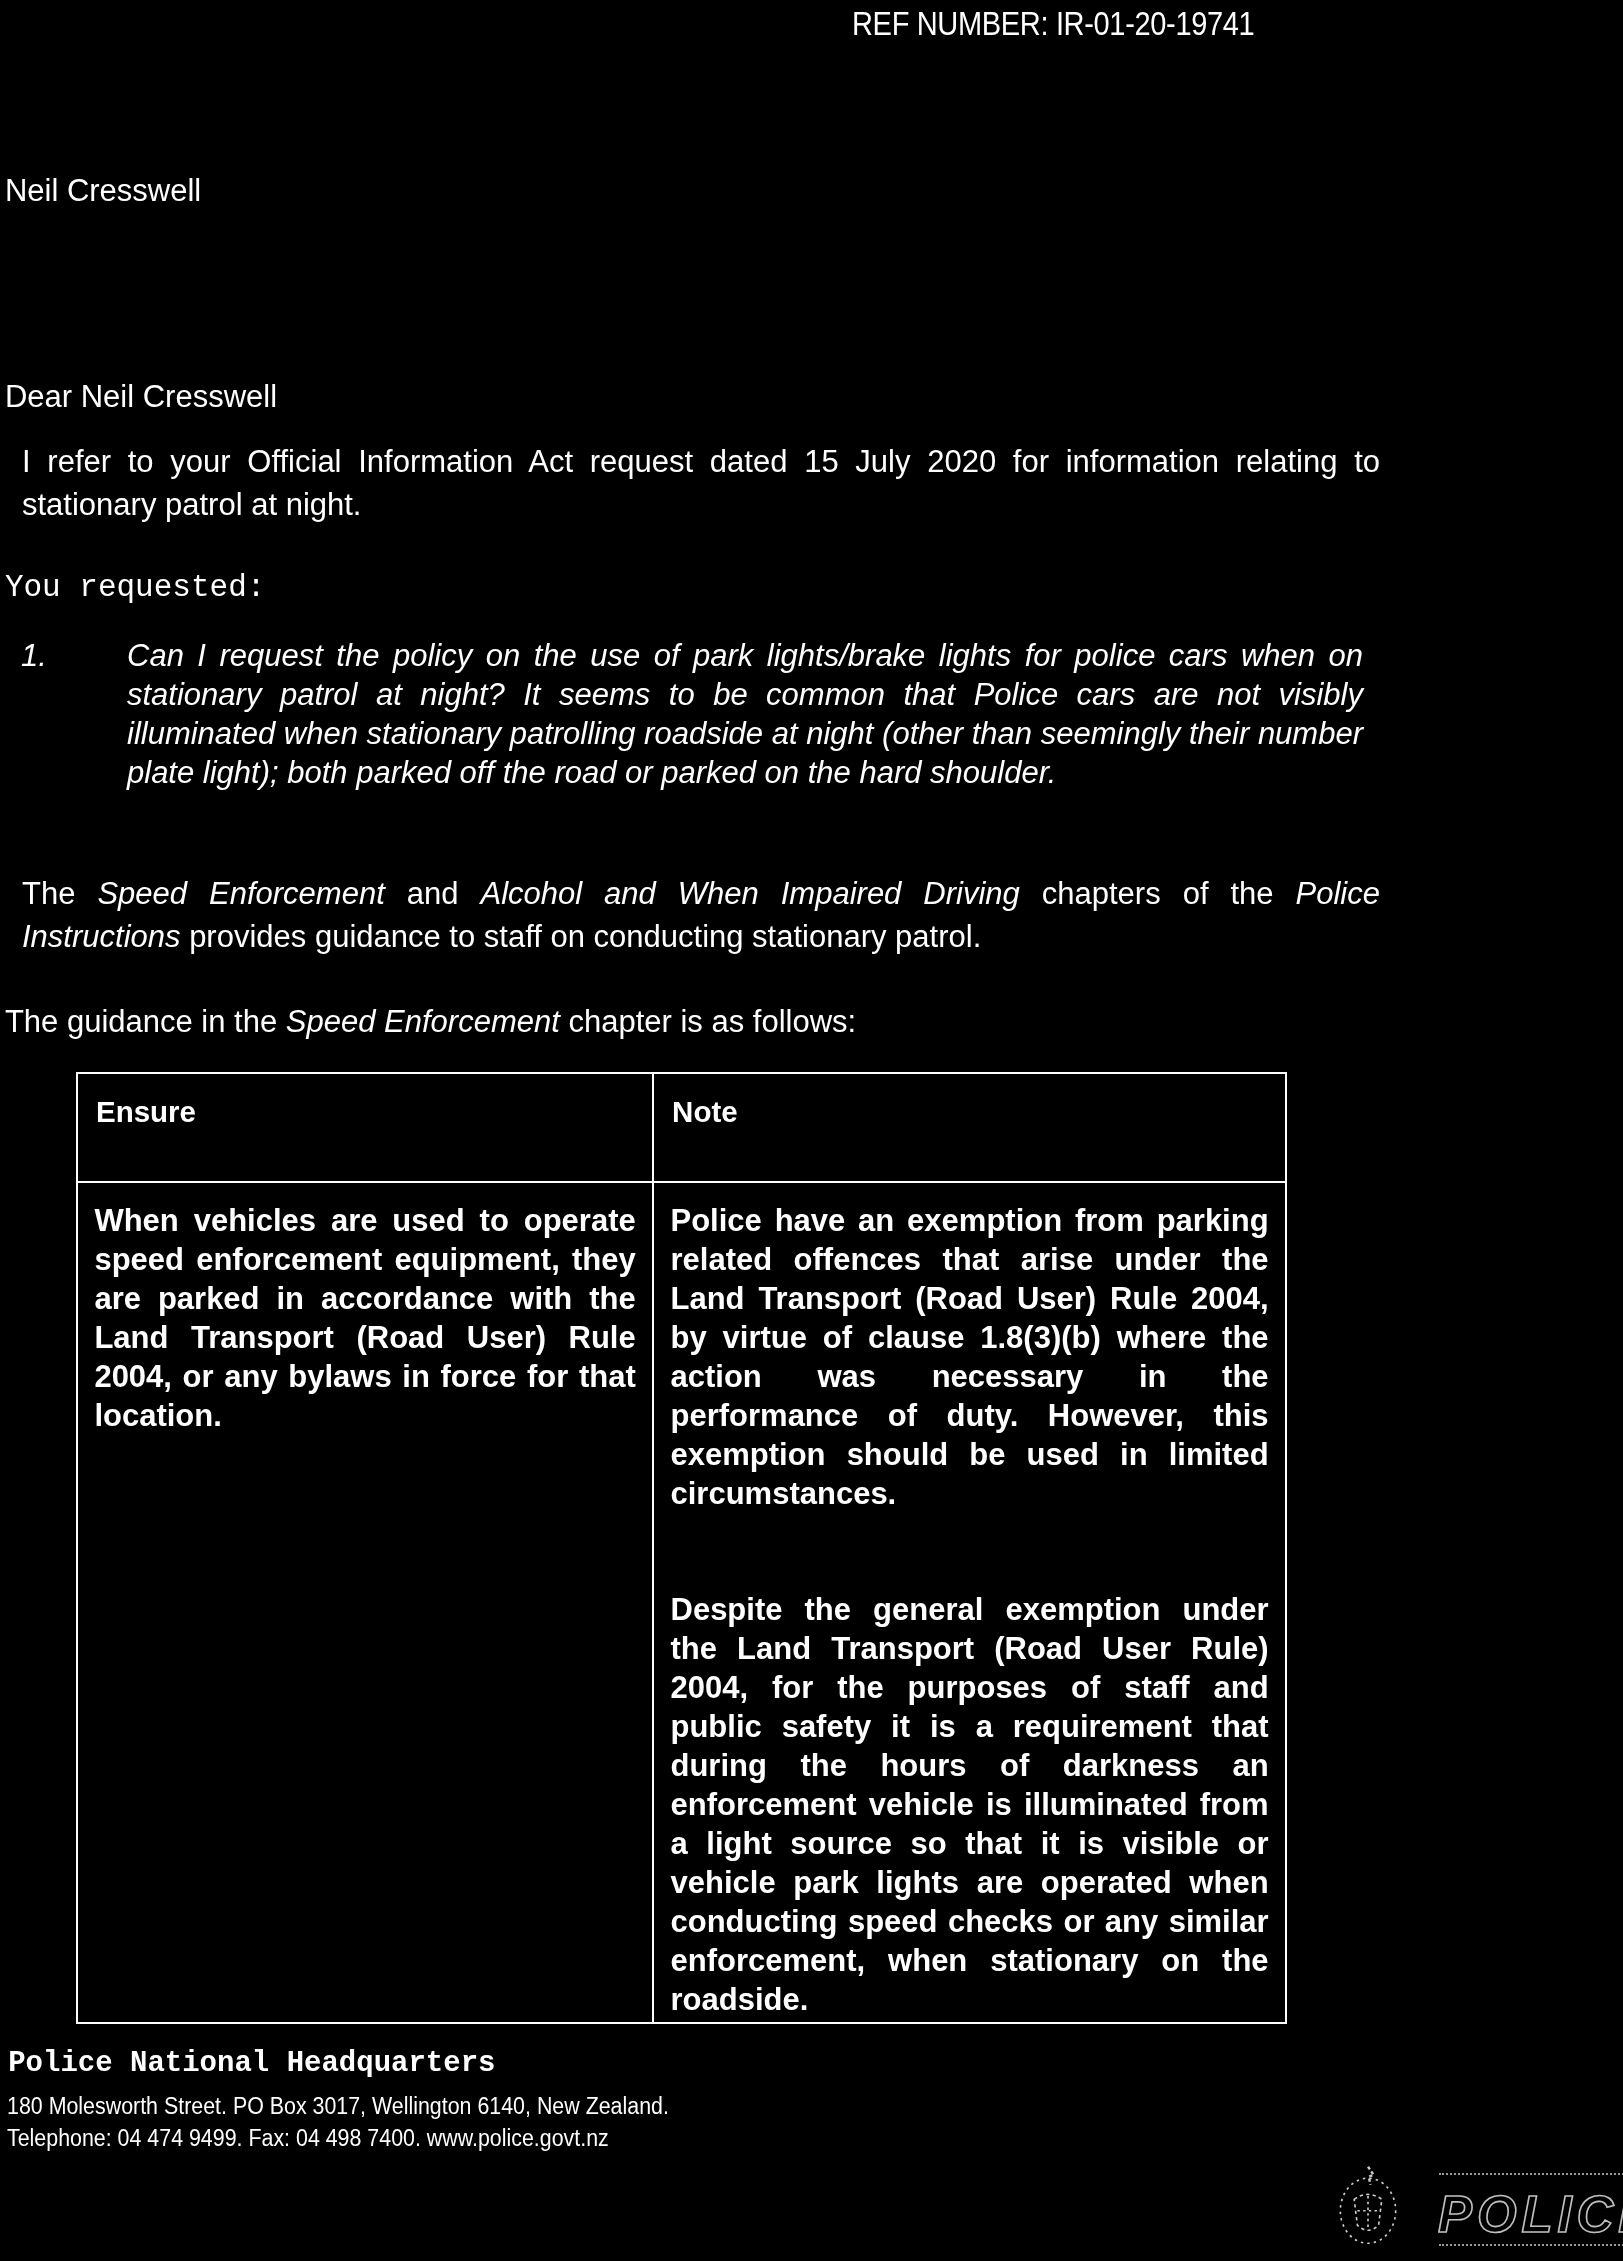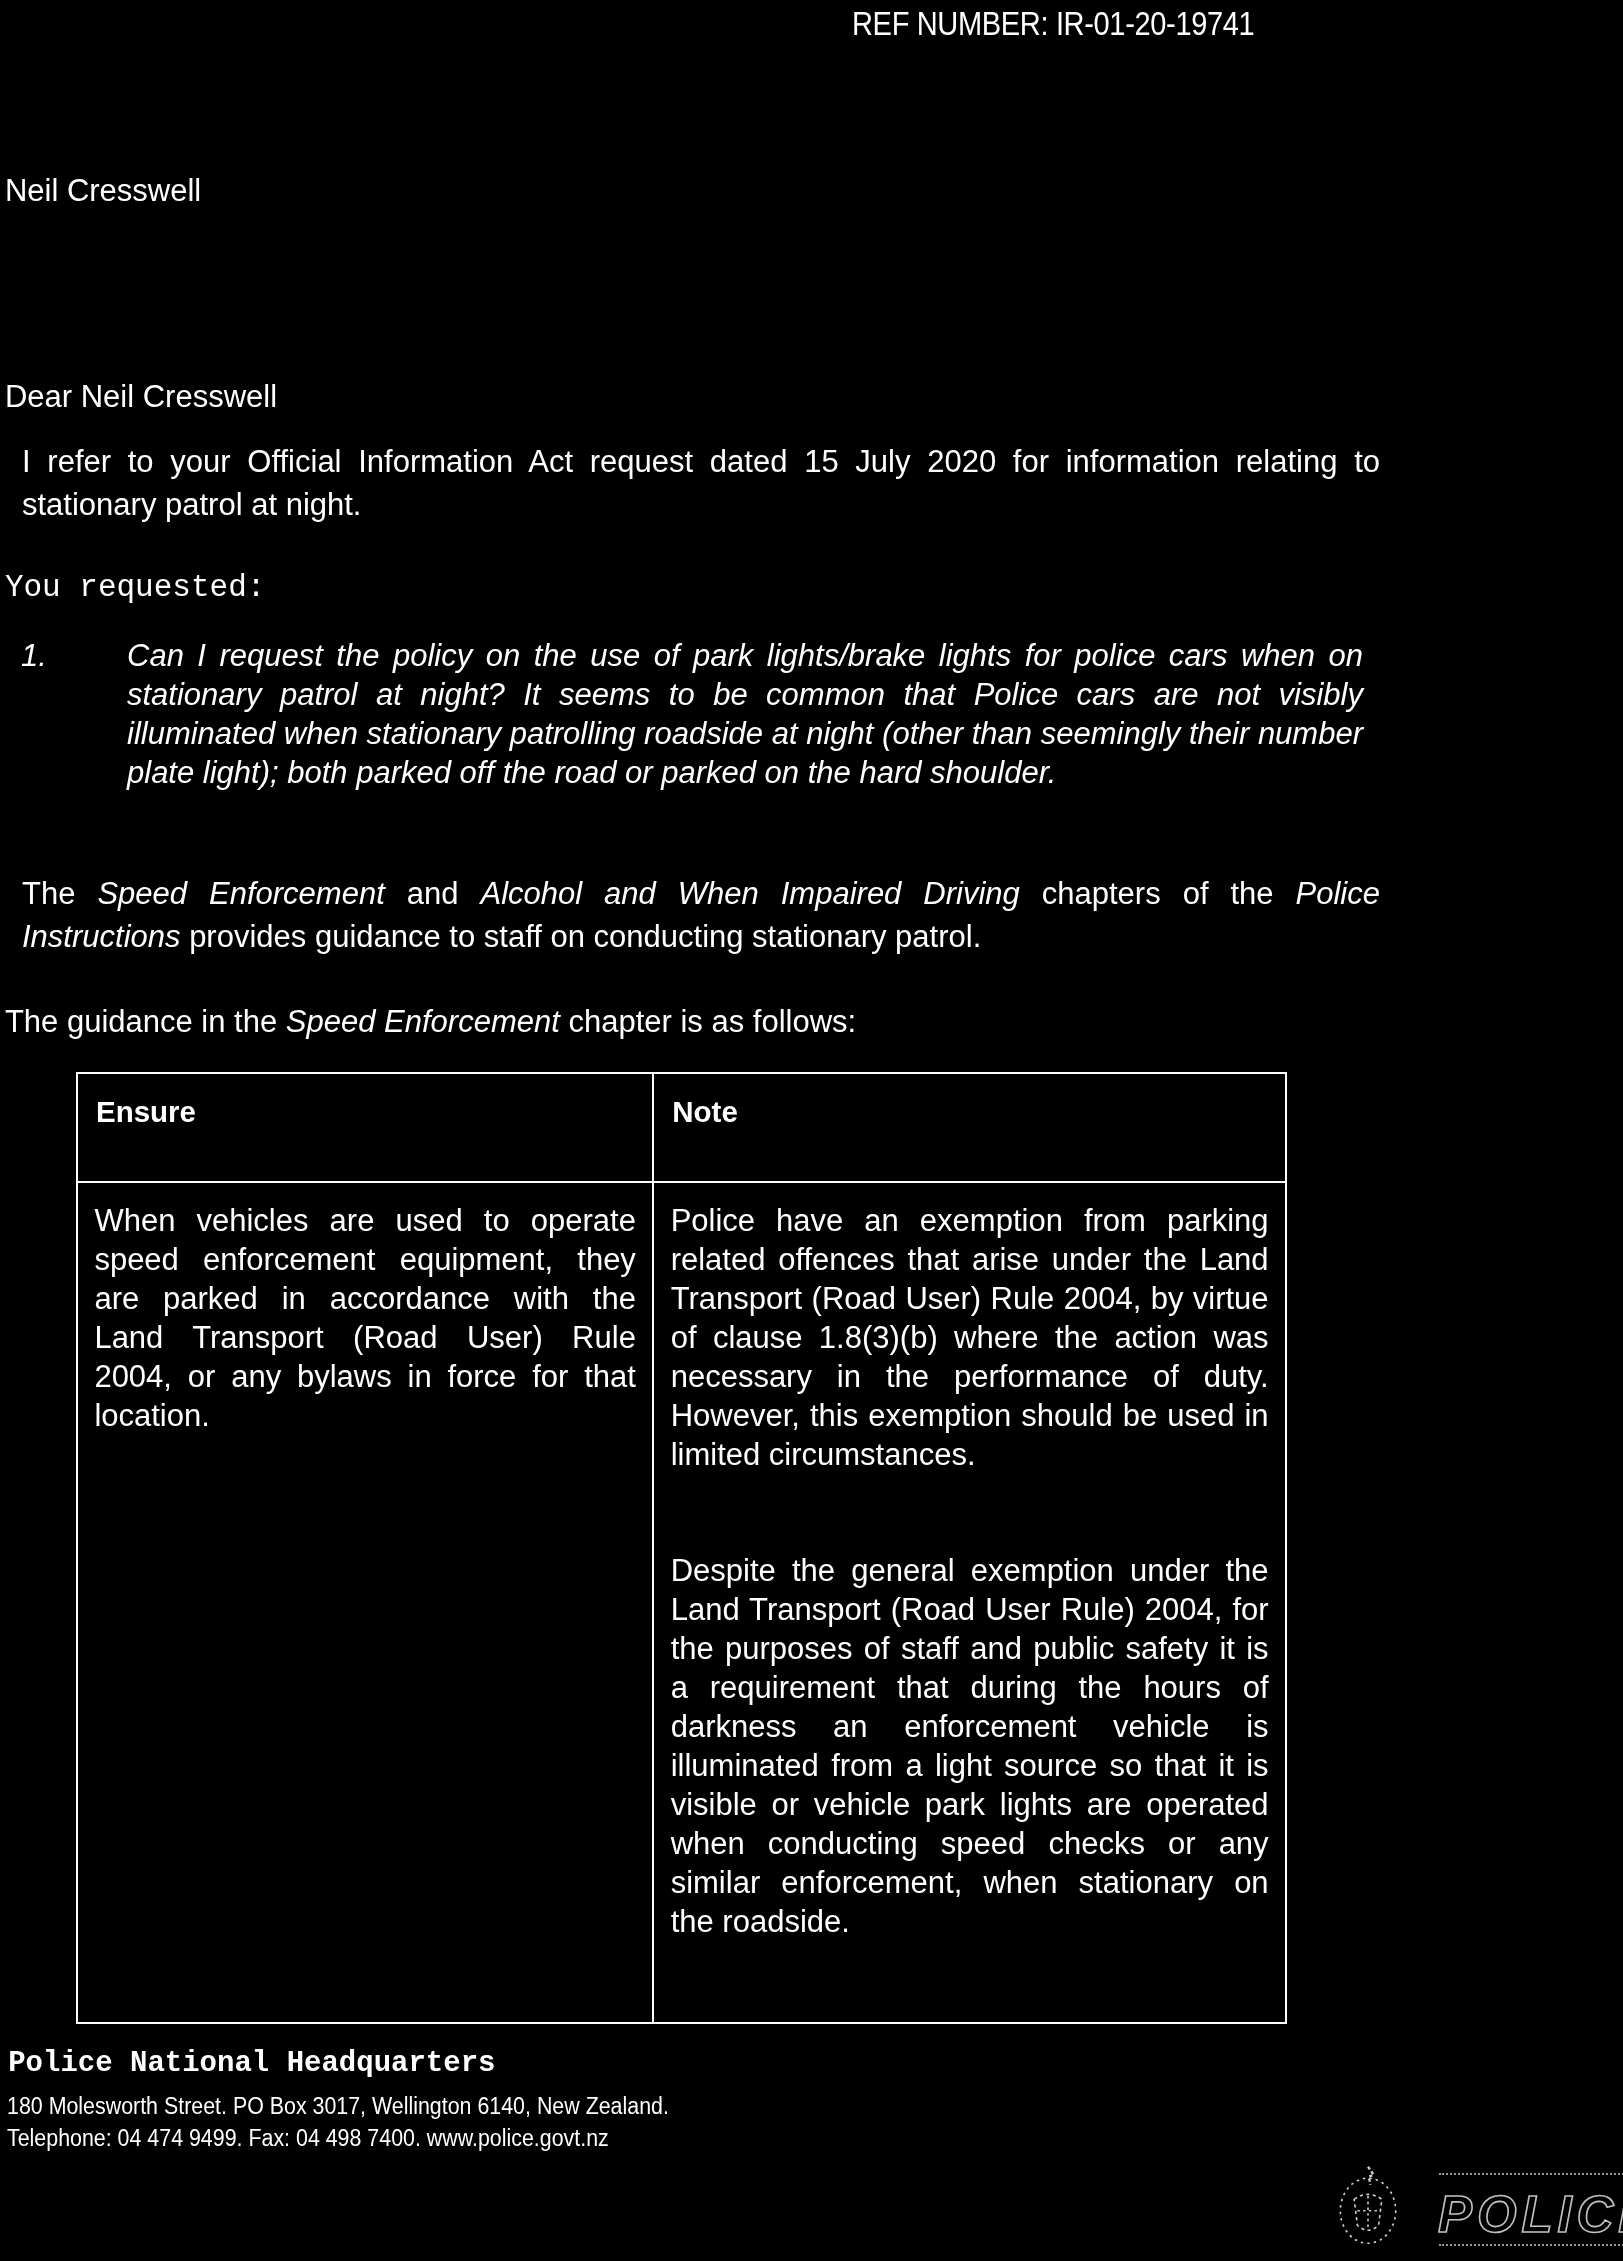--- a/index.html
+++ b/index.html
@@ -51,20 +51,21 @@
       left: 76px; top: 1072px;
       width: 1211px;
       border-collapse: collapse;
       border: 2.5px solid #ffffff;
     }
     table.guidance th, table.guidance td {
       border: 2.5px solid #ffffff;
       vertical-align: top;
       color: #ffffff;
       font-family: "Liberation Sans", sans-serif;
+      font-weight: bold;
     }
     table.guidance th {
       height: 70px;
       text-align: left;
       font-size: 29.5px;
       font-weight: bold;
       padding: 21px 18px 16px 18px;
       vertical-align: top;
     }
     table.guidance td {

